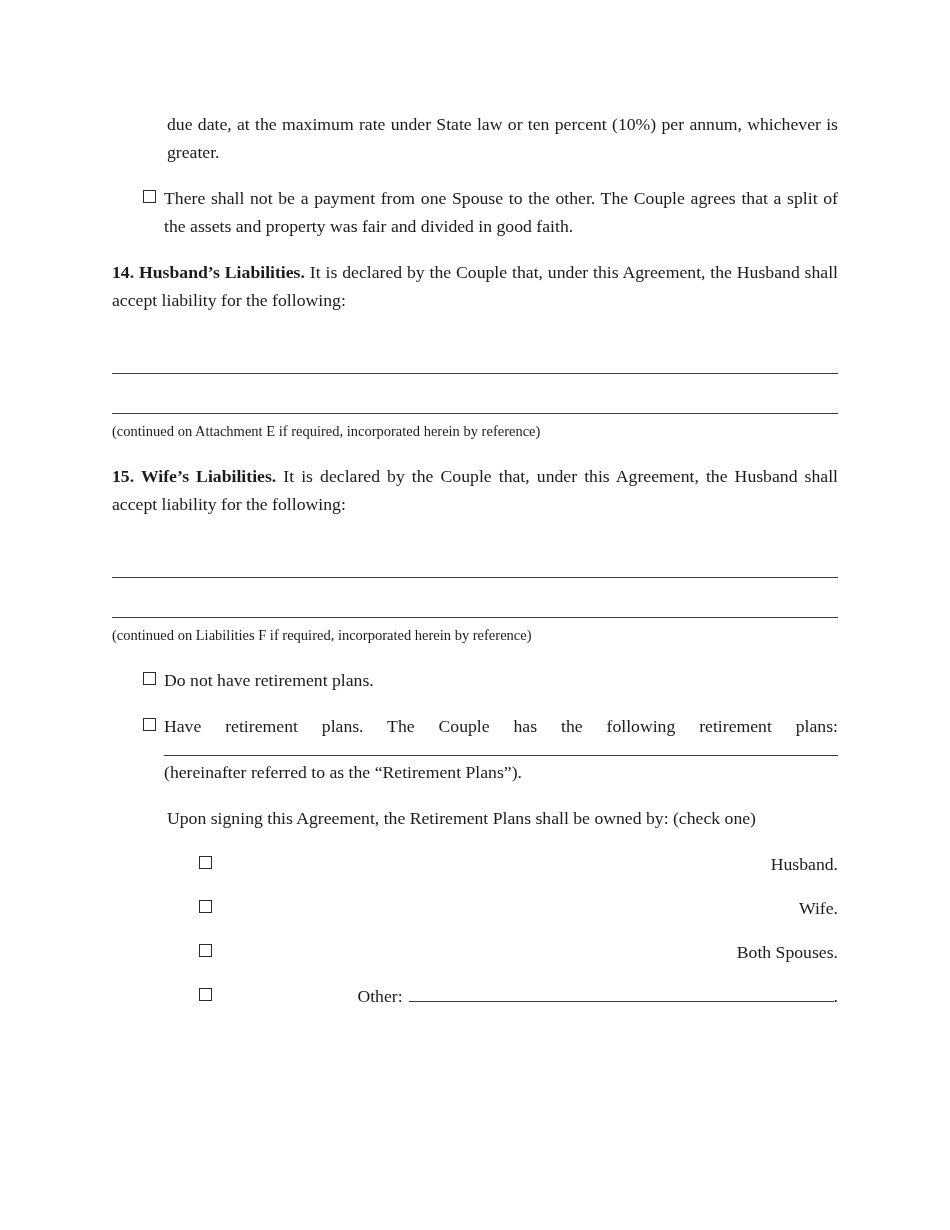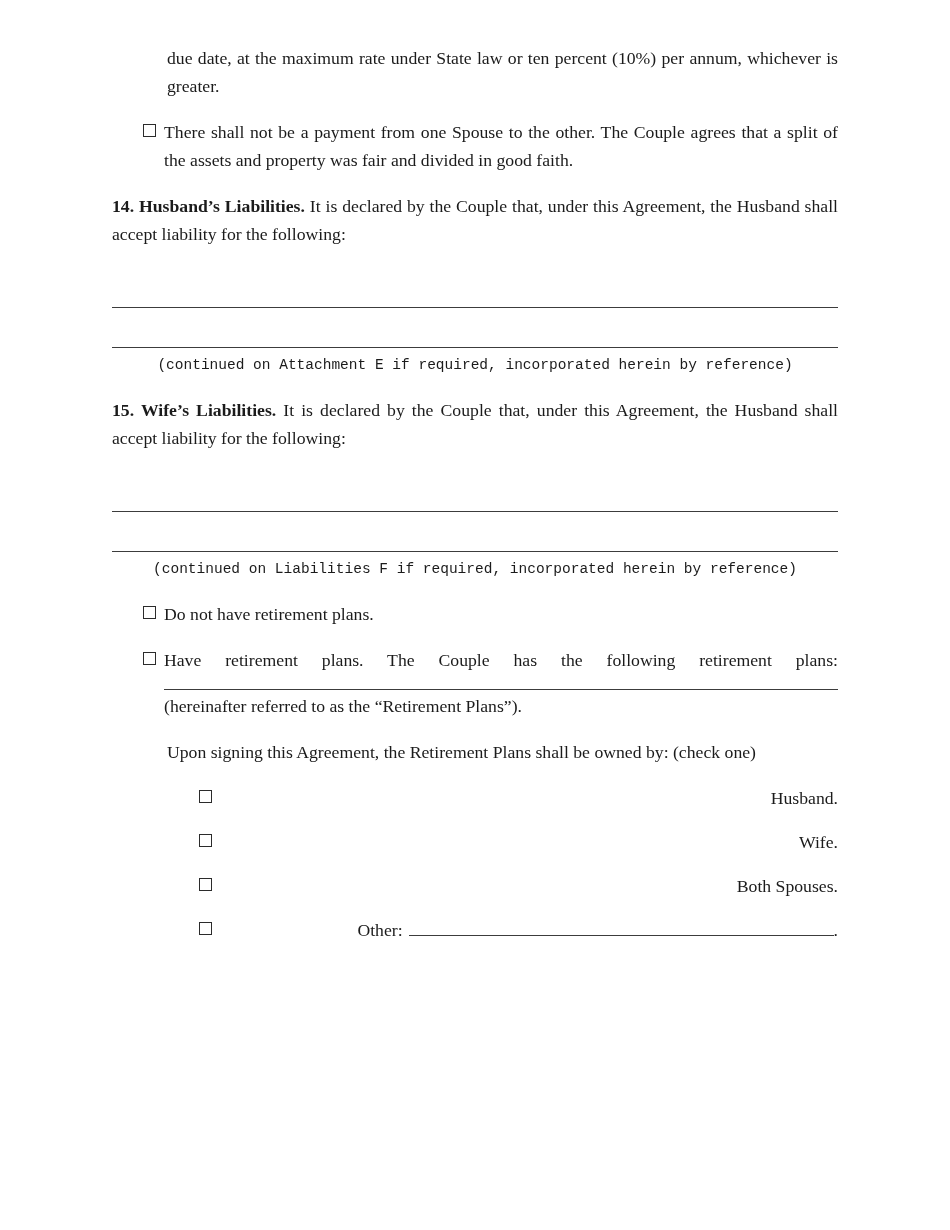--- a/index.html
+++ b/index.html
@@ -7,21 +7,21 @@
   .page {
     position: relative;
     width: 950px;
     height: 1148px;
     margin: 0 auto;
     background: #ffffff;
     font-family: "Liberation Serif", "DejaVu Serif", serif;
     font-size: 17.7px;
     line-height: 28px;
     color: #1b1b1b;
-    padding: 44px 112px 0 112px;
+    padding: 110px 112px 0 112px;
     overflow: hidden;
   }
   .para { text-align: justify; margin: 0 0 18px 0; }
   .para.indent { margin-left: 55px; }
   .bold { font-weight: bold; }
 
   .cb-item { display: flex; margin: 0 0 18px 31px; }
   .cb-item.sub { margin-left: 87px; margin-bottom: 16px; }
   .cb-item .cb-text { flex: 1; text-align: justify; }
   .cb-item.sub .cb-text { text-align: right; white-space: nowrap; }
@@ -31,25 +31,24 @@
     border: 1.6px solid #2b2b2b;
     background: #fff;
     margin: 6px 8px 0 0;
   }
 
   .fill-block { margin: 0; }
   .fill-line-1 { height: 42px; border-bottom: 1.5px solid #3c3c3c; }
   .fill-line-2 { height: 40px; border-bottom: 1.5px solid #3c3c3c; }
 
   .attachment-note {
-    text-align: center;
+    text-align: left;
     font-size: 14.5px;
     line-height: 22px;
     margin: 6px 0 20px 0;
-    font-family: Liberation Mono, monospace;
   }
 
   .justify-full { text-align: justify; text-align-last: justify; }
   .inline-fill-line { height: 16px; border-bottom: 1.5px solid #3c3c3c; margin-bottom: 2px; }
 
   .other-line {
     display: inline-block;
     width: 425px;
     height: 15px;
     border-bottom: 1.5px solid #3c3c3c;

